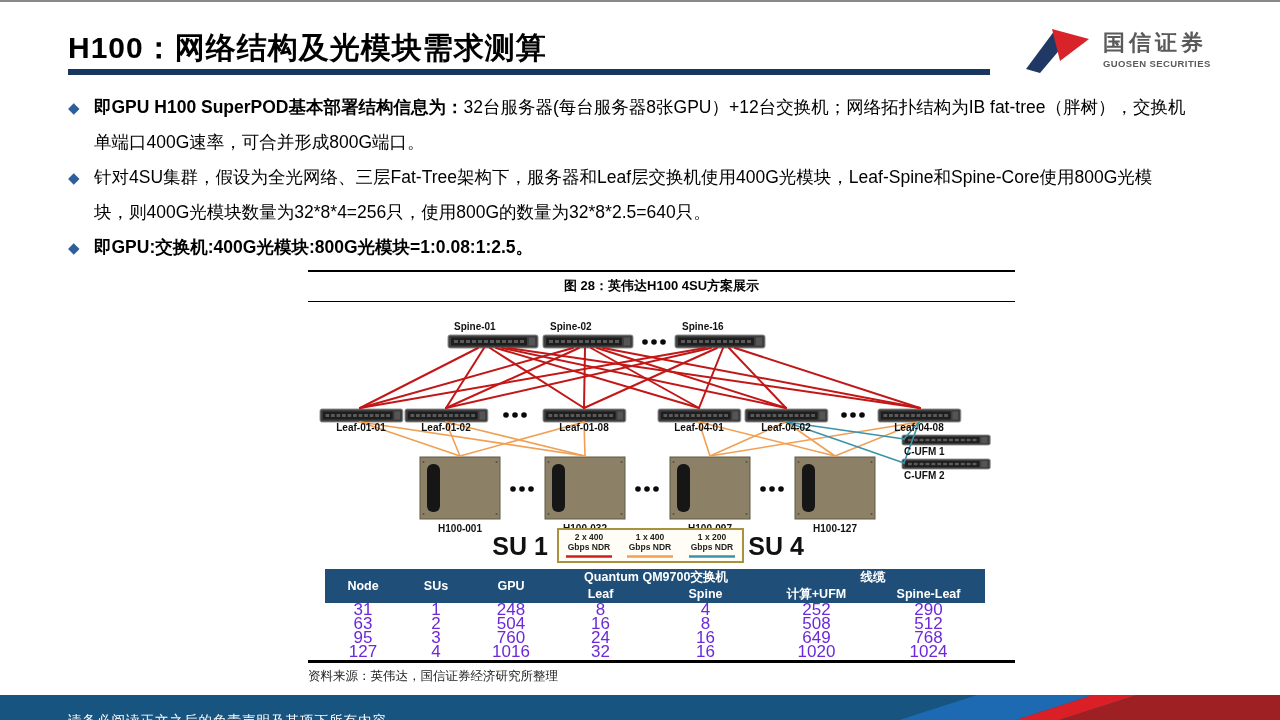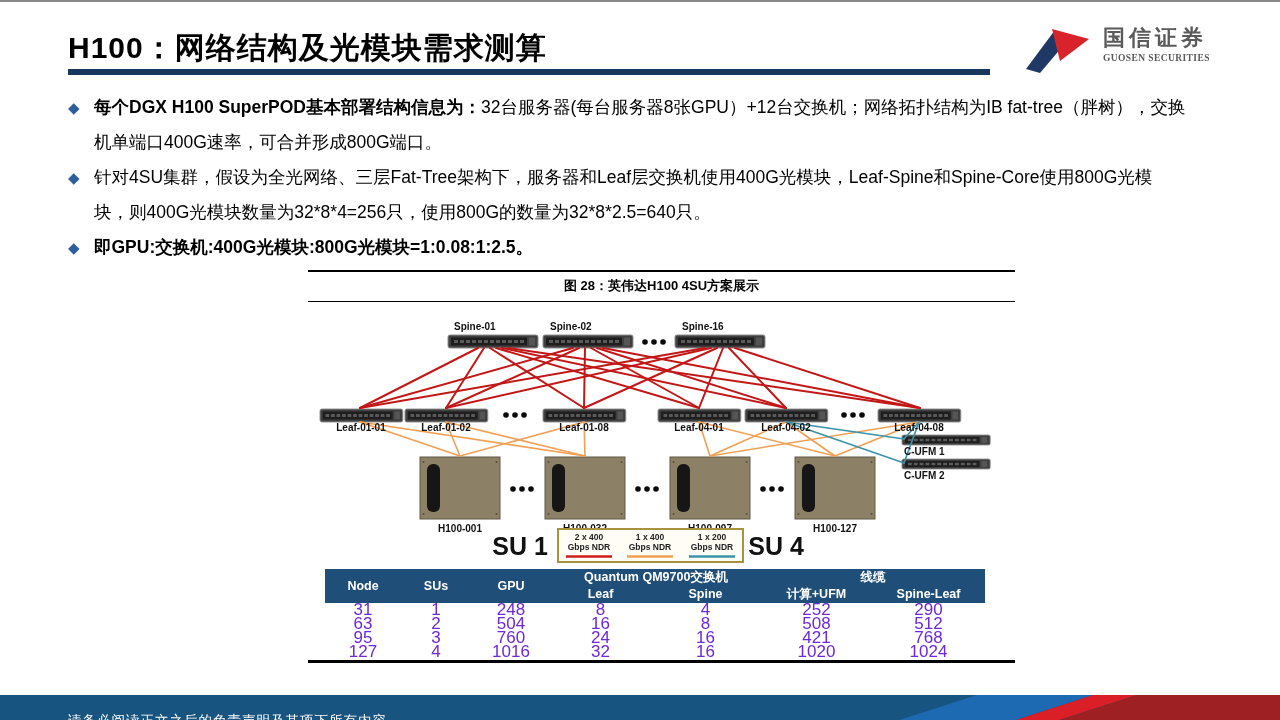--- a/index.html
+++ b/index.html
@@ -2,21 +2,21 @@
 <html><head>
 <meta charset="utf-8">
 <style>
   html,body{margin:0;padding:0;}
   body{font-family:"Liberation Sans","DejaVu Sans",sans-serif;background:#888;}
   .slide{position:relative;width:1280px;height:720px;background:#ffffff;overflow:hidden;margin:2px auto;padding-left:24px;}
 
   
   .page-title{position:absolute;left:68px;top:26px;font-size:30px;font-weight:bold;color:#000;letter-spacing:1px;white-space:nowrap;}
   .title-rule{position:absolute;left:68px;top:67px;width:922px;height:6px;background:#17375e;}
-  .logo{position:absolute;left:1022px;top:24px;display:flex;align-items:flex-start;gap:9px;font-family:Liberation Serif, serif;}
+  .logo{position:absolute;left:1022px;top:24px;display:flex;align-items:center;gap:9px;}
   .logo-cn{font-size:22px;font-weight:bold;color:#5a5a5a;letter-spacing:4px;line-height:24px;}
   .logo-en{font-size:9.5px;font-weight:bold;color:#5a5a5a;letter-spacing:0.4px;margin-top:3px;}
 
   
   .bullets{position:absolute;left:68px;top:88px;width:1118px;}
   .bullet{position:relative;padding-left:26px;font-size:17.5px;line-height:35px;color:#000;}
   .bullet .marker{position:absolute;left:0;top:0;color:#2d5f9c;font-size:15px;}
   .bullet .lead{font-weight:bold;}
 
   
@@ -56,21 +56,21 @@
     </svg>
     <div>
       <div class="logo-cn">国信证券</div>
       <div class="logo-en">GUOSEN SECURITIES</div>
     </div>
   </div>
 
   <div class="bullets">
     <div class="bullet">
       <span class="marker">◆</span>
-      <span class="lead">每个DGX H100 SuperPOD基本部署结构信息为：</span><span>32台服务器(每台服务器8张GPU）+12台交换机；网络拓扑结构为IB fat-tree（胖树），交换机单端口400G速率，可合并形成800G端口。</span>
+      <span class="lead">即GPU H100 SuperPOD基本部署结构信息为：</span><span>32台服务器(每台服务器8张GPU）+12台交换机；网络拓扑结构为IB fat-tree（胖树），交换机单端口400G速率，可合并形成800G端口。</span>
     </div>
     <div class="bullet">
       <span class="marker">◆</span>
       <span class="lead"></span><span>针对4SU集群，假设为全光网络、三层Fat-Tree架构下，服务器和Leaf层交换机使用400G光模块，Leaf-Spine和Spine-Core使用800G光模块，则400G光模块数量为32*8*4=256只，使用800G的数量为32*8*2.5=640只。</span>
     </div>
     <div class="bullet">
       <span class="marker">◆</span>
       <span class="lead">即GPU:交换机:400G光模块:800G光模块=1:0.08:1:2.5。</span><span></span>
     </div>
   </div>
@@ -267,36 +267,37 @@
           <td>8</td>
           <td>508</td>
           <td>512</td>
       </tr>
       <tr>
         <td>95</td>
           <td>3</td>
           <td>760</td>
           <td>24</td>
           <td>16</td>
-          <td>421</td>
+          <td>649</td>
           <td>768</td>
       </tr>
       <tr>
         <td>127</td>
           <td>4</td>
           <td>1016</td>
           <td>32</td>
           <td>16</td>
           <td>1020</td>
           <td>1024</td>
       </tr>
     </tbody>
   </table>
 
   <div class="figure-bottom-rule"></div>
+  <div class="figure-source">资料来源：英伟达，国信证券经济研究所整理</div>
 
   <div class="footer-bar">
     <svg class="footer-deco" width="430" height="27" viewBox="0 0 430 27">
       <polygon points="127,0 243,0 160,27 43,27" fill="#1d6ab2"></polygon>
       <polygon points="243,0 287,0 203,27 160,27" fill="#da1f26"></polygon>
       <polygon points="287,0 430,0 430,27 203,27" fill="#9e2023"></polygon>
     </svg>
     <span class="footer-text">请务必阅读正文之后的免责声明及其项下所有内容</span>
   </div>
 

